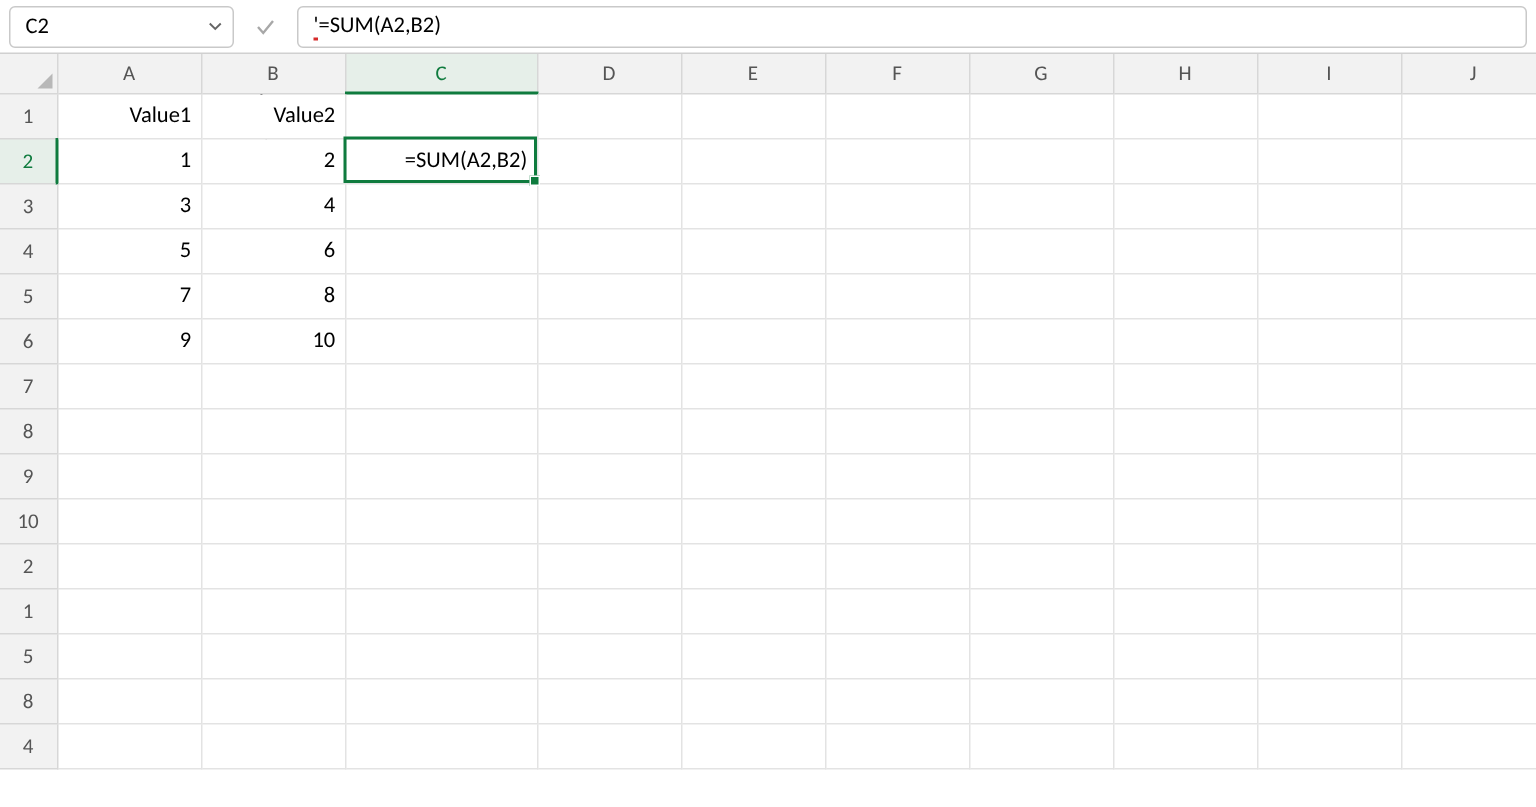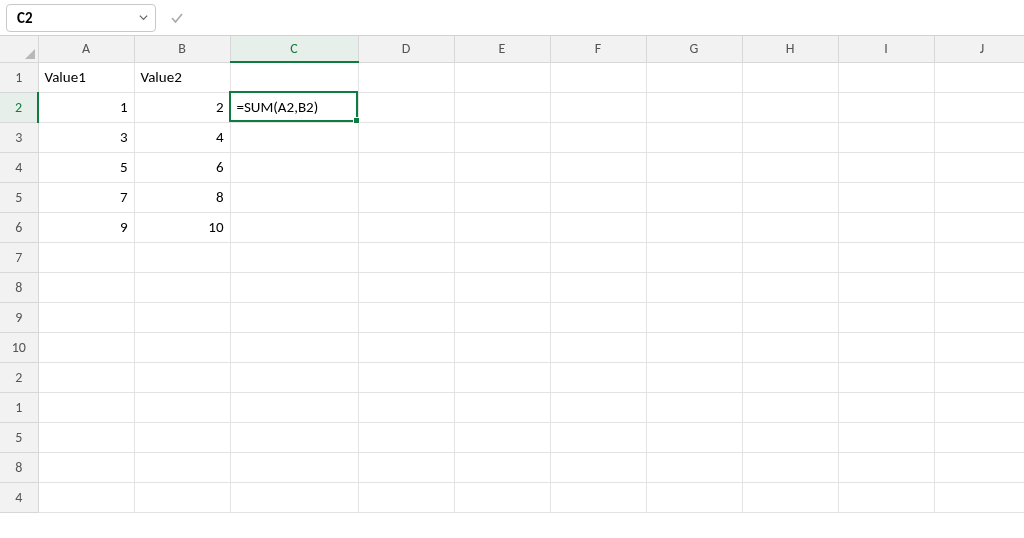--- a/index.html
+++ b/index.html
@@ -15,21 +15,20 @@
 
     
     .formula-bar {
       display: flex;
       align-items: center;
       height: 36px;
       border-bottom: 1px solid #d0d0d0;
       padding: 4px 6px;
       gap: 6px;
       background: #ffffff;
-      font-weight: bold;
     }
     .name-box {
       display: flex;
       align-items: center;
       justify-content: space-between;
       width: 150px;
       height: 28px;
       border: 1px solid #c9c9c9;
       border-radius: 4px;
       padding: 0 6px 0 10px;
@@ -150,21 +149,21 @@
       height: 30px;
       border: 1px solid #e3e3e3;
       padding: 0 6px;
       font-size: 15px;
       color: #000;
       text-align: right;
       vertical-align: middle;
       background: #fff;
       position: relative;
     }
-    td.cell.text-left { text-align: left; margin-left: 32px; }
+    td.cell.text-left { text-align: right; margin-left: 32px; }
 
     
     .active-cell-overlay {
       position: absolute;
       border: 2px solid #0f7b3e;
       pointer-events: none;
       z-index: 5;
       background: transparent;
     }
     .fill-handle {
@@ -195,20 +194,25 @@
         </svg>
     </span>
     <span class="tool-icon">
       <svg width="16" height="16" viewBox="0 0 16 16">
           <path d="M3 8 L6.5 12 L13 4" stroke="#a8a8a8" stroke-width="1.6" fill="none"></path>
         </svg>
     </span>
     <span class="fx-label">f<span style="font-size:12px;">x</span></span>
     <span class="vsep"></span>
   </div>
+  <div class="formula-input-wrap">
+    <span class="formula-input">
+      <span class="red-underline">'</span><span>=SUM(A2,B2)</span>
+    </span>
+  </div>
 </div>
 
 <div class="grid-wrap">
   <table class="sheet" id="sheet">
     <thead>
       <tr id="col-header-row">
         <th class="corner"></th>
       <th class="col-header col-A">A</th>
           <th class="col-header col-B">B</th>
           <th class="col-header col-C sel-col">C</th>

